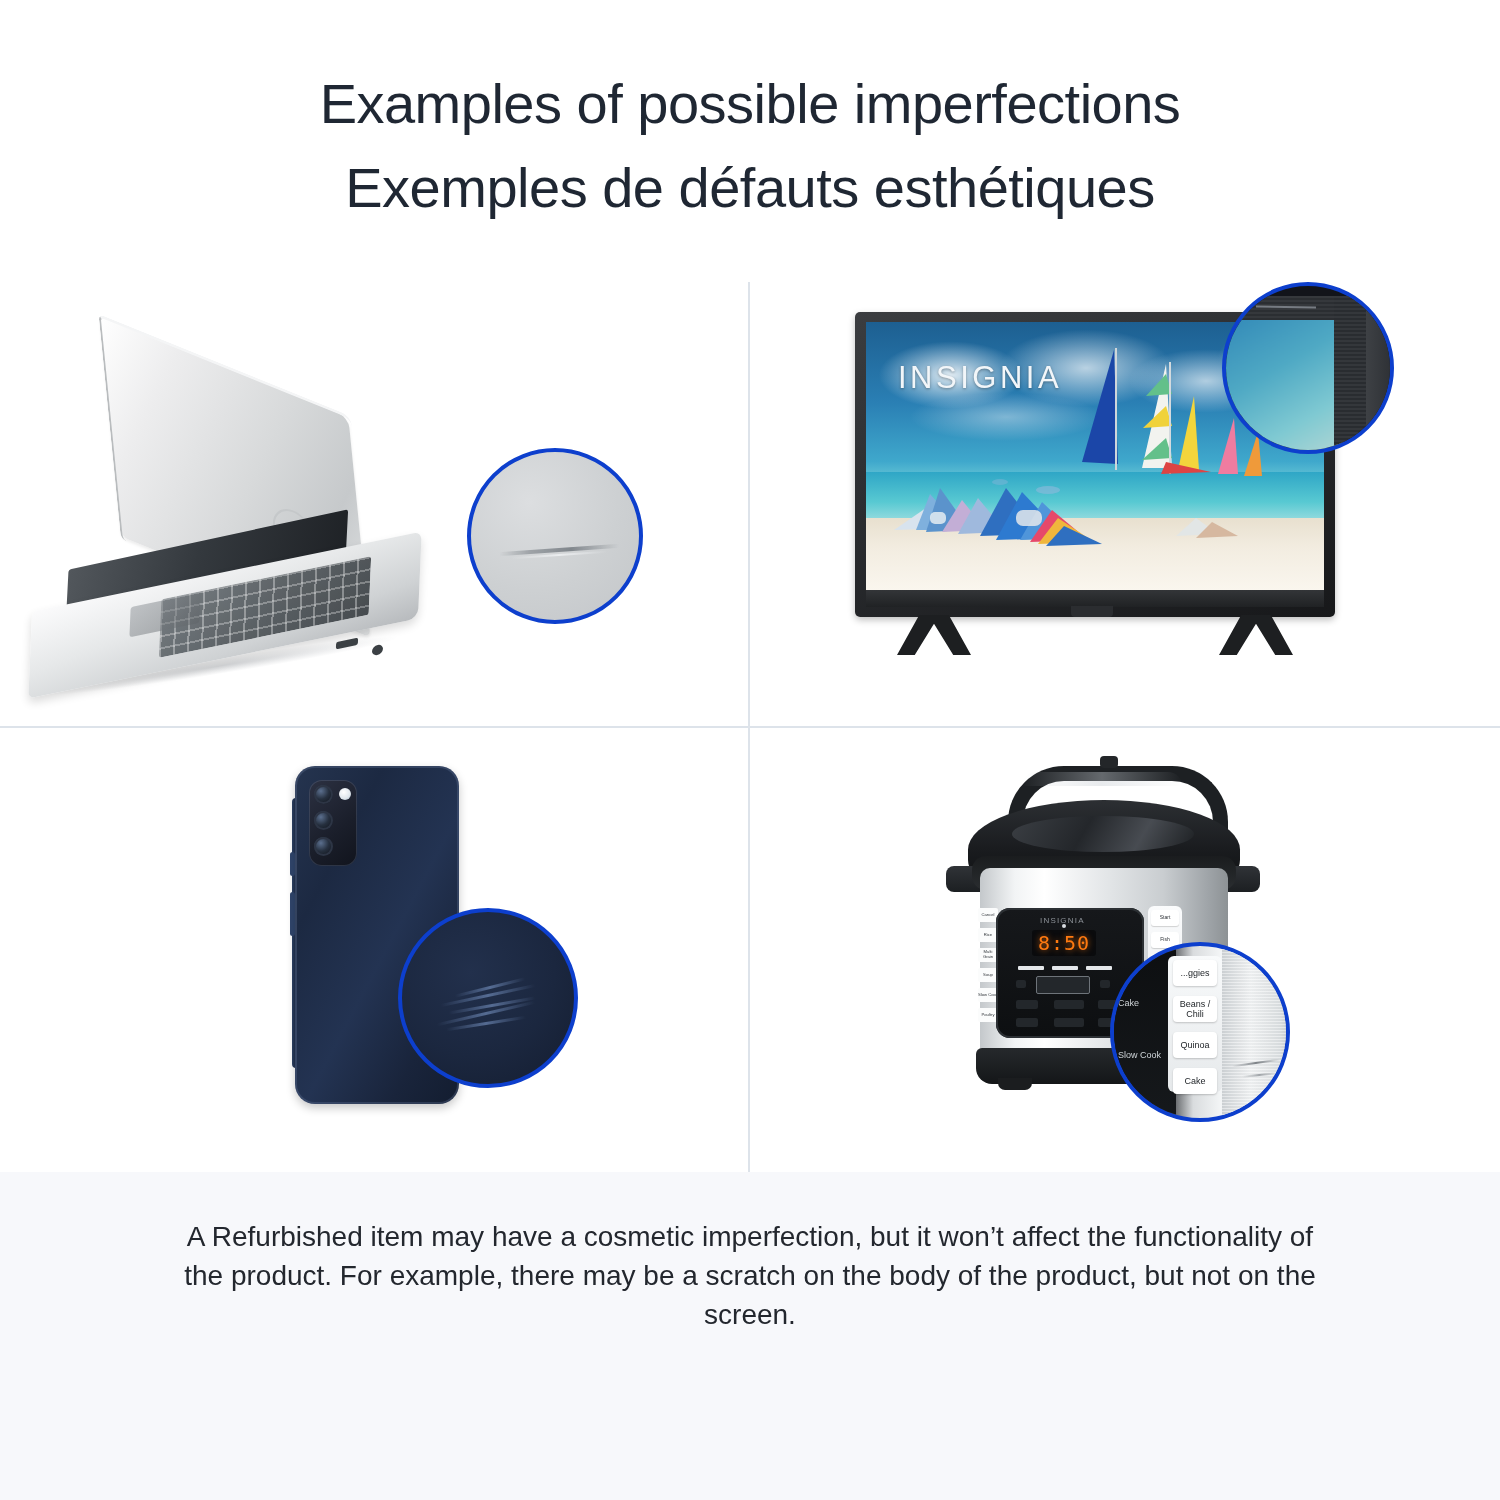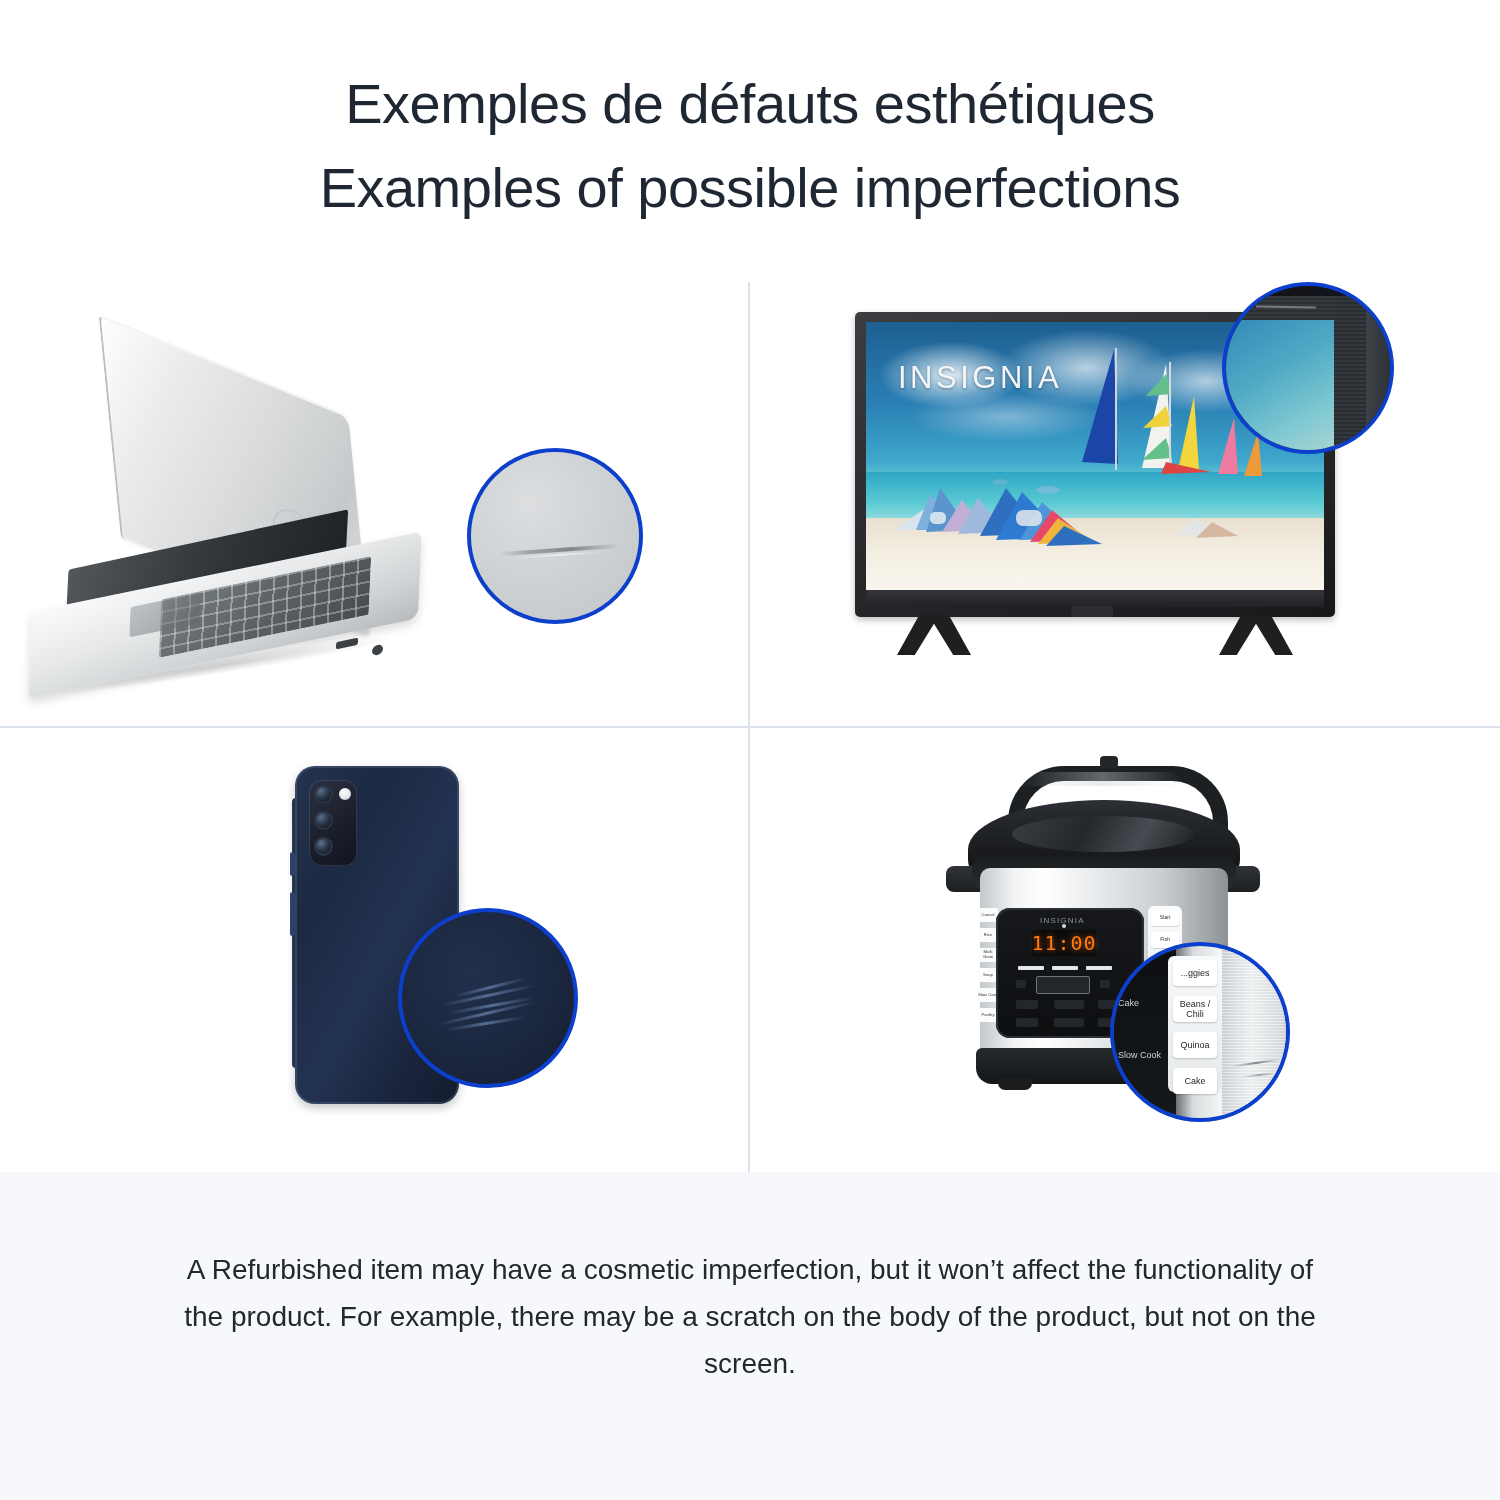--- a/index.html
+++ b/index.html
@@ -531,34 +531,33 @@
     background: #f7f8fb;
   }
   .footer-inner {
     position: absolute;
     left: 170px; top: 45px;
     width: 1160px;
     text-align: center;
   }
   .para {
     font-size: 28px;
-    line-height: 47px;
+    line-height: 39px;
     color: #23272e;
-    margin-top: 29px;
   }
   .para.en { margin-bottom: 34px; }
 </style>
 </head>
 <body>
 
 <div id="page">
 
   <div class="heading-block">
+    <div class="heading-line">Examples of possible imperfections</div>
     <div class="heading-line">Exemples de défauts esthétiques</div>
-    <div class="heading-line">Examples of possible imperfections</div>
   </div>
 
   <div class="grid">
     <div class="vline"></div>
     <div class="hline"></div>
 
     <div class="cell cell-tl">
       <div class="stage">
         <div class="lap-wrap">
           <div class="lap-shadow"></div>
@@ -672,21 +671,21 @@
             <div class="ck-leftbtn" style="top:42px">Multi Grain</div>
             <div class="ck-leftbtn" style="top:62px">Soup</div>
             <div class="ck-leftbtn" style="top:82px">Slow Cook</div>
             <div class="ck-leftbtn" style="top:102px">Poultry</div>
           </div>
 
           <div class="ck-panel">
             <div class="ck-brand">INSIGNIA</div>
             <div class="ck-dot"></div>
             <div class="ck-lcd">
-              <span>11:00</span>
+              <span>8:50</span>
             </div>
             <div class="ck-bar" style="left:22px;  top:58px; width:26px;"></div>
             <div class="ck-bar" style="left:56px;  top:58px; width:26px;"></div>
             <div class="ck-bar" style="left:90px;  top:58px; width:26px;"></div>
             <div class="ck-minibtn" style="left:40px; top:68px; width:52px; height:16px; border:1px solid #6e747a;"></div>
             <div class="ck-minibtn" style="left:20px; top:72px; width:10px; height:8px;"></div>
             <div class="ck-minibtn" style="left:104px; top:72px; width:10px; height:8px;"></div>
             <div class="ck-minibtn" style="left:20px;  top:92px;  width:22px; height:9px;"></div>
             <div class="ck-minibtn" style="left:58px;  top:92px;  width:30px; height:9px;"></div>
             <div class="ck-minibtn" style="left:102px; top:92px;  width:22px; height:9px;"></div>

